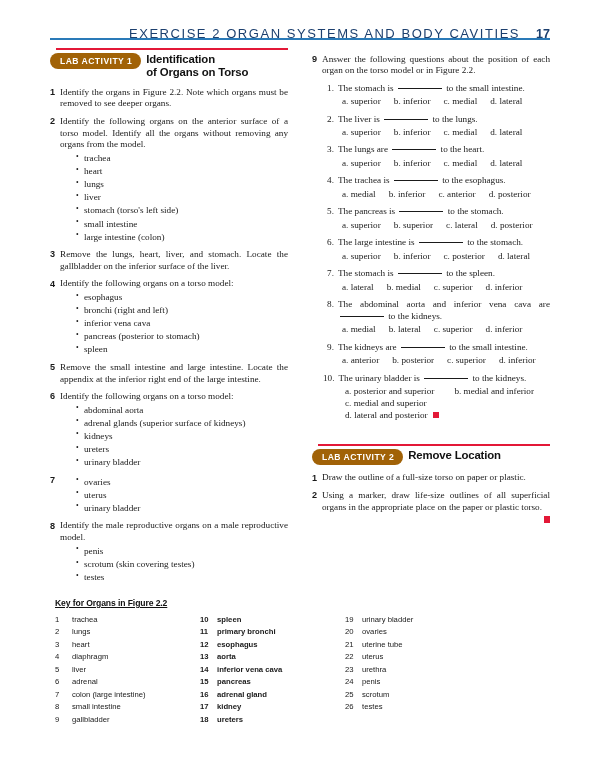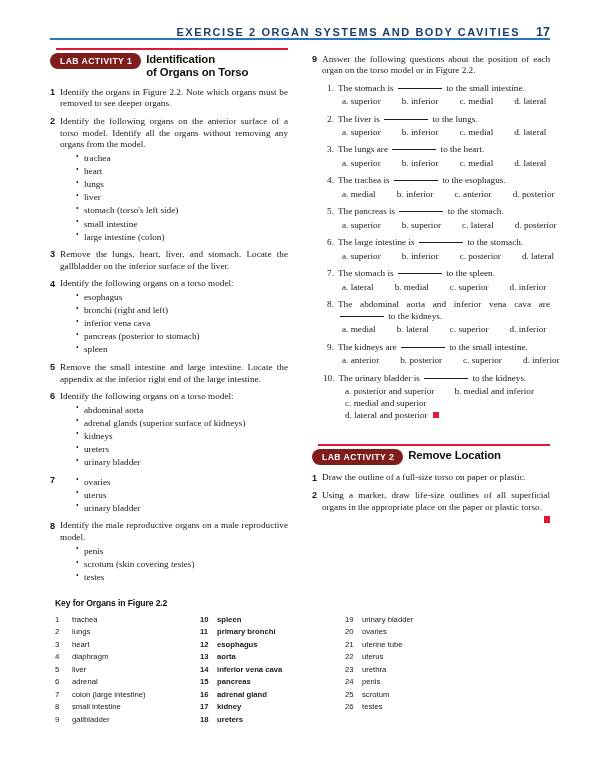--- a/index.html
+++ b/index.html
@@ -18,22 +18,22 @@
   
   .page-header {
     position: absolute;
     top: 26px; left: 50px; right: 50px;
     display: flex;
     align-items: baseline;
     justify-content: flex-end;
   }
   .header-title {
     font-family: "Liberation Sans", sans-serif;
-    font-size: 11px;
-    font-weight: bold;
+    font-size: 13px;
+    font-weight: normal;
     letter-spacing: 1.55px;
     color: #1c3f6e;
     text-transform: uppercase;
     white-space: nowrap;
     padding-left: 25px;
   }
   .header-pageno {
     font-family: "Liberation Sans", sans-serif;
     font-size: 12.5px;
     font-weight: bold;
@@ -65,21 +65,21 @@
   
   .lab-banner { position: relative; margin-bottom: 7px; }
   .lab-rule {
     height: 2.2px;
     background: #e31837;
     margin-left: 6px;
     margin-bottom: 3px;
   }
   .lab-row { display: flex; align-items: flex-start; }
   .lab-pill {
-    background: #7f1d1d;
+    background: #a16207;
     color: #ffffff;
     font-family: "Liberation Sans", sans-serif;
     font-size: 8.6px;
     font-weight: bold;
     letter-spacing: 0.45px;
     padding: 3.5px 9px 3.5px 10px;
     border-radius: 9px;
     white-space: nowrap;
     line-height: 1.05;
   }
@@ -151,21 +151,21 @@
     vertical-align: 2px;
   }
   .opts {
     display: flex;
     font-size: 9.2px;
     line-height: 1.3;
     margin-top: 1.5px;
     padding-left: 19px;
   }
   .opts .opt { white-space: nowrap; }
-  .opts.spread { justify-content: flex-start; gap: 8px; }
+  .opts.spread { justify-content: flex-start; }
   .opts.spread .opt { margin-right: 13px; }
   .opts.pairs { flex-wrap: wrap; padding-left: 22px; justify-content: space-between; }
   .opts.pairs .opt { margin-right: 16px; }
   .endmark {
     display: inline-block;
     width: 6.5px; height: 6.5px;
     background: #e31837;
     margin-left: 5px;
     vertical-align: 0px;
   }
@@ -183,20 +183,21 @@
     left: 55px; right: 50px;
     top: 598px;
   }
   .key-title {
     font-family: "Liberation Sans", sans-serif;
     font-size: 8.6px;
     font-weight: bold;
     color: #111111;
     margin-bottom: 6px;
     letter-spacing: -0.1px;
+    text-decoration: underline;
   }
   .key-cols { display: flex; }
   .key-col { width: 145px; }
   .key-col:nth-child(2) { width: 145px; font-weight: bold; }
   .key-row {
     display: flex;
     font-family: "Liberation Sans", sans-serif;
     font-size: 7.7px;
     line-height: 1.62;
     color: #1a1a1a;

